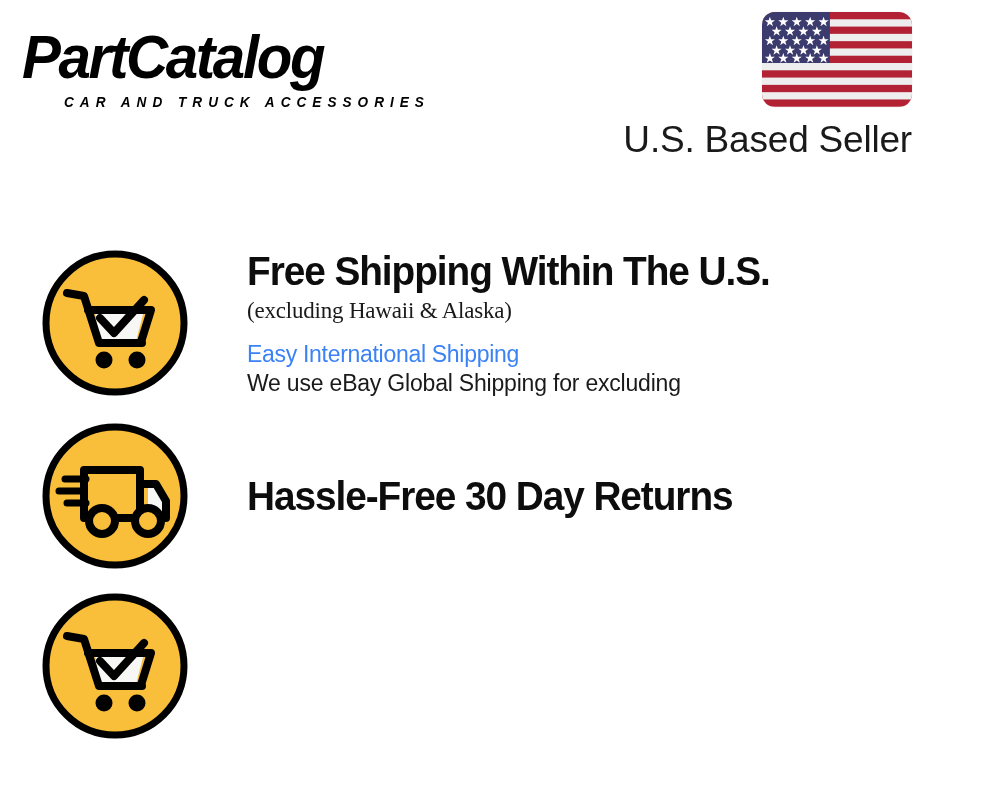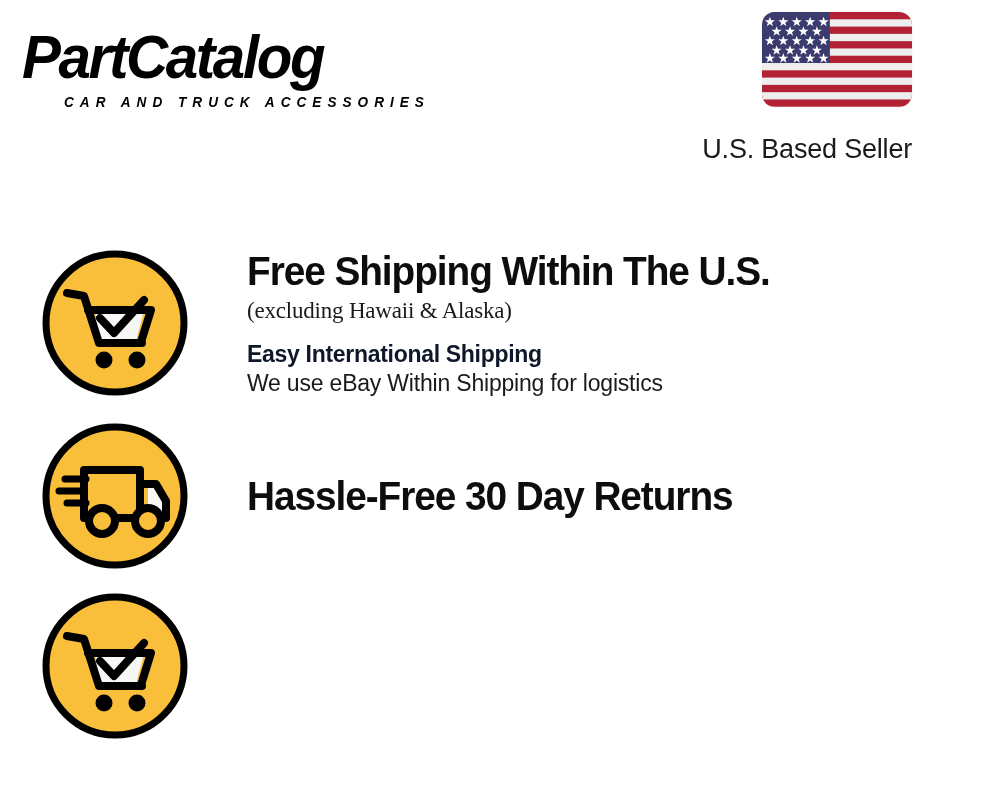--- a/index.html
+++ b/index.html
@@ -82,23 +82,23 @@
     width: 150px;
     height: 95px;
     border-radius: 13px;
     overflow: hidden;
     vertical-align: top;
     box-shadow: 0 0 0 0.5px rgba(0,0,0,0.05);
   }
 
   .seller-text {
     display: block;
-    margin-top: 25px;
-    font-family: "Liberation Sans", sans-serif;
-    font-size: 27px;
+    margin-top: 16px;
+    font-family: "Liberation Sans", sans-serif;
+    font-size: 37px;
     line-height: 34px;
     font-weight: normal;
     color: #1a1a1a;
     letter-spacing: -0.2px;
     white-space: nowrap;
   }
 
   
   .features {
     position: absolute;
@@ -161,22 +161,22 @@
     letter-spacing: -0.2px;
     white-space: nowrap;
   }
 
   .feature-sub-strong {
     display: block;
     margin-top: 14px;
     font-family: "Liberation Sans", sans-serif;
     font-size: 23px;
     line-height: 28px;
-    font-weight: bold;
-    color: #0f172a;
+    font-weight: normal;
+    color: #3b82f6;
     letter-spacing: -0.3px;
     white-space: nowrap;
   }
 
   .feature-sub-light {
     display: block;
     margin-top: 1px;
     font-family: "Liberation Sans", sans-serif;
     font-size: 23px;
     line-height: 29px;
@@ -257,21 +257,21 @@
           <path d="M48 62 L111 62 L101 94" fill="none" stroke="#000000" stroke-width="8" stroke-linecap="round" stroke-linejoin="round"></path>
           <path d="M60 70 L74 85 L104 52" fill="none" stroke="#000000" stroke-width="8" stroke-linecap="round" stroke-linejoin="round"></path>
           <circle cx="64" cy="112" r="8.5" fill="#000000"></circle>
           <circle cx="97" cy="112" r="8.5" fill="#000000"></circle>
         </svg>
       </div>
       <div class="feature-text">
         <span class="feature-heading">Free Shipping Within The U.S.</span>
         <span class="feature-sub">(excluding Hawaii &amp; Alaska)</span>
         <span class="feature-sub-strong">Easy International Shipping</span>
-        <span class="feature-sub-light">We use eBay Within Shipping for logistics</span>
+        <span class="feature-sub-light">We use eBay Global Shipping for excluding</span>
       </div>
     </div>
 
     <div class="feature-row row-2">
       <div class="feature-icon">
         <svg viewBox="0 0 150 150" aria-hidden="true">
           <circle cx="75" cy="75" r="69" fill="#F9BE3A" stroke="#000000" stroke-width="7"></circle>
           <path d="M108 60 L116 60 L124 78 L124 96 L108 96 Z" fill="#F7F7F5"></path>
           <path d="M44 49 L100 49 L100 97 L44 97 Z" fill="none" stroke="#000000" stroke-width="8" stroke-linejoin="round"></path>
           <path d="M100 63 L116 63 L126 80 L126 97 L100 97 Z" fill="none" stroke="#000000" stroke-width="8" stroke-linejoin="round"></path>

